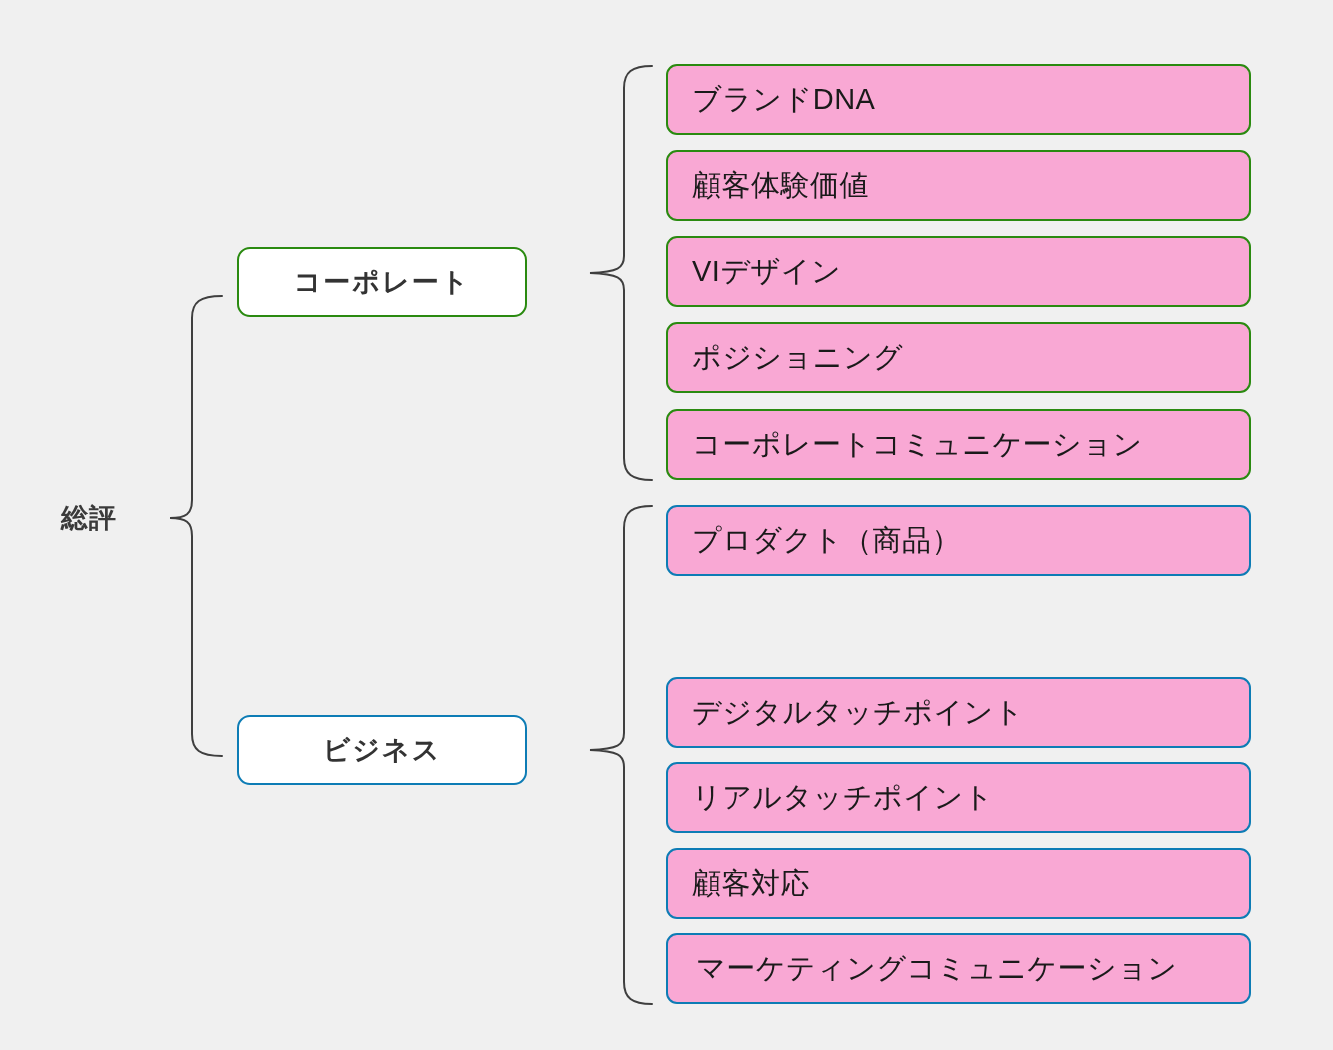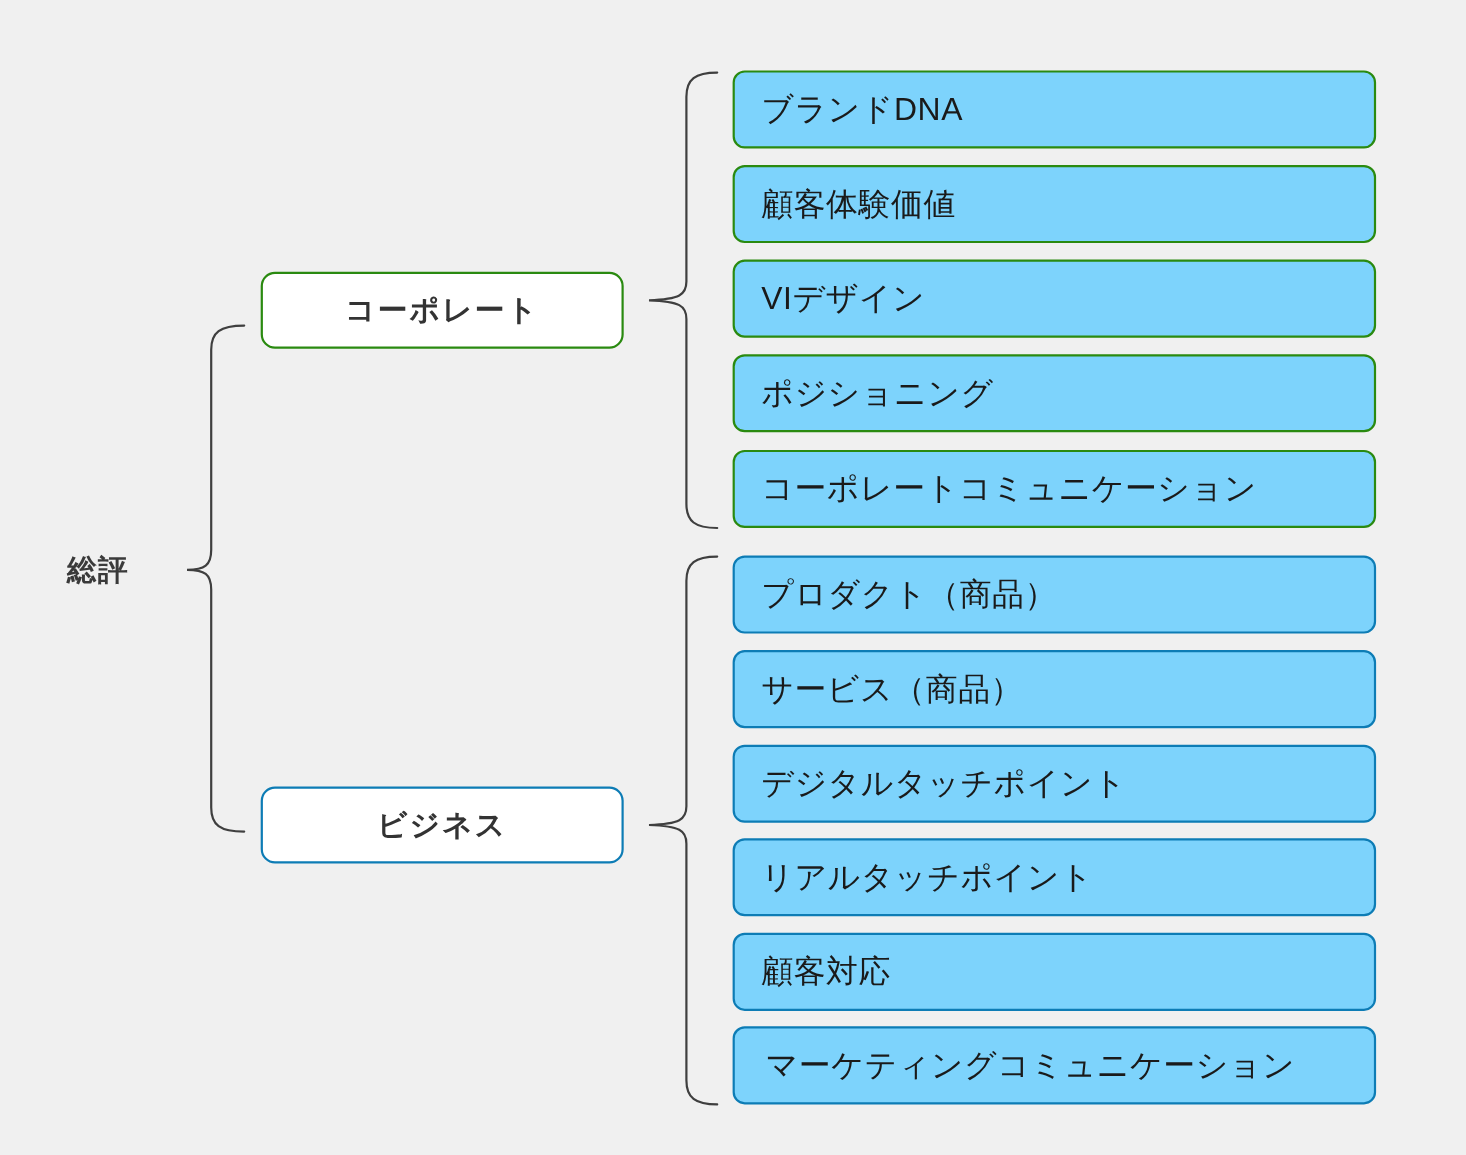--- a/index.html
+++ b/index.html
@@ -39,21 +39,21 @@
     color: #3a3a3a;
     letter-spacing: 1px;
     line-height: 36px;
     white-space: nowrap;
   }
 
   
   .cat-node {
     position: absolute;
     left: 237px;
-    width: 330px;
+    width: 290px;
     height: 70px;
     box-sizing: border-box;
     background: #ffffff;
     border-radius: 13px;
     display: flex;
     align-items: center;
     justify-content: center;
     font-size: 27px;
     font-weight: bold;
     color: #333333;
@@ -63,21 +63,21 @@
   .cat-node.green { border: 2.5px solid #2a8a10; top: 247px; }
   .cat-node.blue  { border: 2.5px solid #0d7cb5; top: 715px; }
 
   
   .leaf {
     position: absolute;
     left: 666px;
     width: 585px;
     height: 71px;
     box-sizing: border-box;
-    background: #7dd3fc;
+    background: #f9a8d4;
     border-radius: 11px;
     display: flex;
     align-items: center;
     padding-left: 24px;
     font-size: 29px;
     color: #1a1a1a;
     letter-spacing: 0.5px;
     white-space: nowrap;
   }
   .leaf.green { border: 2.5px solid #2a8a10; }
@@ -123,19 +123,18 @@
 
   <div class="cat-node blue">ビジネス</div>
 
   <div class="leaf green" style="top:64px;">ブランドDNA</div>
   <div class="leaf green" style="top:150px;">顧客体験価値</div>
   <div class="leaf green" style="top:322px;">ポジショニング</div>
   <div class="leaf green" style="top:236px;">VIデザイン</div>
   <div class="leaf green" style="top:409px;">コーポレートコミュニケーション</div>
 
   <div class="leaf blue" style="top:505px;">プロダクト（商品）</div>
-  <div class="leaf blue" style="top:591px;">サービス（商品）</div>
   <div class="leaf blue" style="top:677px;">デジタルタッチポイント</div>
   <div class="leaf blue" style="top:762px;">リアルタッチポイント</div>
   <div class="leaf blue" style="top:848px;">顧客対応</div>
   <div class="leaf blue" style="top:933px;padding-left:28px;">マーケティングコミュニケーション</div>
 
 </div>
 
 </body></html>

